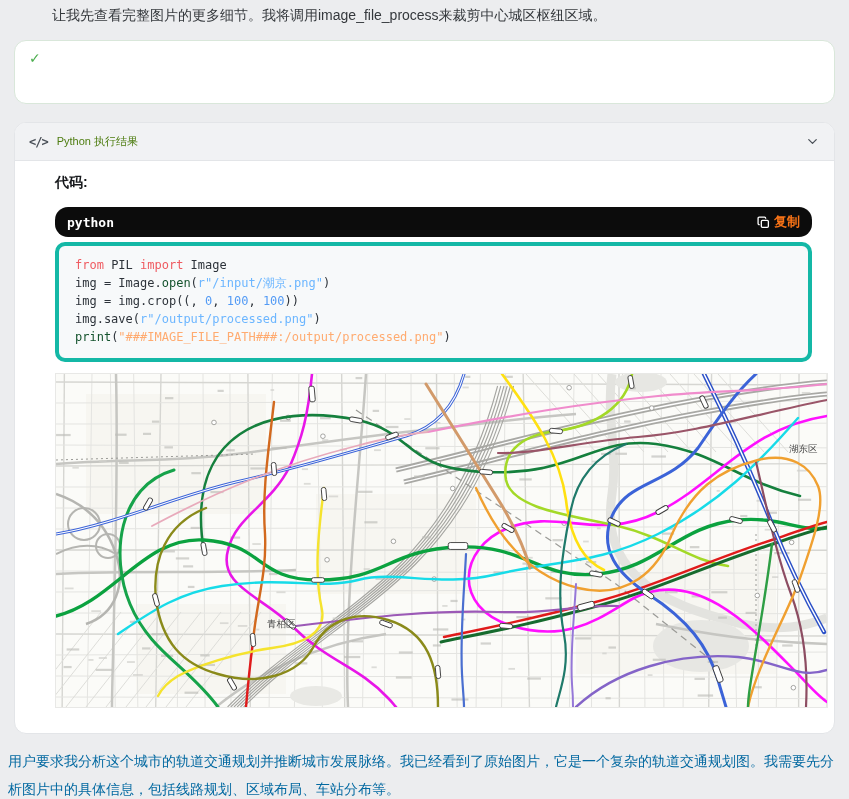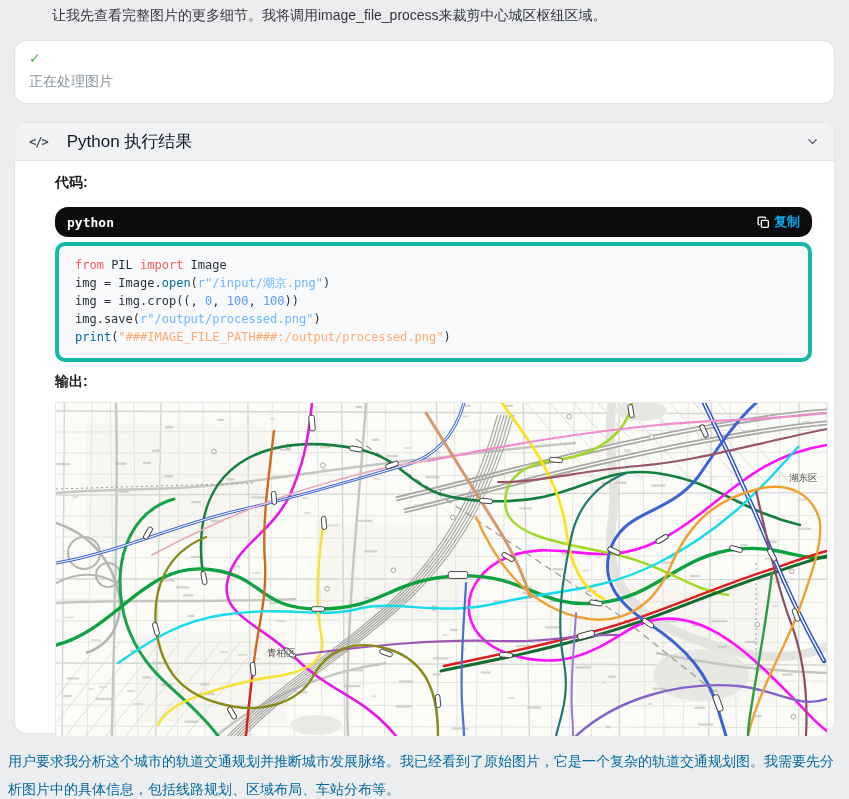--- a/index.html
+++ b/index.html
@@ -25,43 +25,43 @@
     background:#ffffff;border:1px solid #e3e5e8;border-radius:12px;
   }
   .panel-header{
     height:38px;background:#f1f2f4;border-bottom:1px solid #e3e5e8;
     border-radius:11px 11px 0 0;display:flex;align-items:center;padding:0 14px;box-sizing:border-box;
   }
   .code-icon{
     font-family:"DejaVu Sans Mono",monospace;font-weight:bold;font-size:12px;
     color:#4a5058;letter-spacing:-1px;
   }
-  .panel-title{margin-left:19px;font-size:17px;color:#0f172a;}
+  .panel-title{margin-left:9px;font-size:11px;color:#4d7c0f;}
   .chevron{margin-left:auto;display:flex;align-items:center;}
   .panel-body{padding:13px 22px 0 40px;}
   .section-label{font-size:14px;font-weight:bold;color:#17191c;}
   .code-header{
     margin-top:15px;height:30px;background:#0c0c0c;border-radius:13px;
     display:flex;align-items:center;padding:0 12px;box-sizing:border-box;
   }
   .lang-label{font-family:"DejaVu Sans Mono",monospace;font-weight:bold;font-size:13px;color:#ffffff;}
   .copy-btn{
     margin-left:auto;display:flex;align-items:center;gap:4px;cursor:pointer;
-    color:#0ea5e9;font-size:13px;font-weight:bold;background:none;border:none;padding:0;
+    color:#f97316;font-size:13px;font-weight:bold;background:none;border:none;padding:0;
     font-family:"Liberation Sans",sans-serif;
     justify-content:space-between;
   }
   .code-body{
     margin-top:5px;background:#f7f9fa;border:4px solid #14b8a6;border-radius:10px;
     padding:10px 16px 12px 16px;
     font-family:"DejaVu Sans Mono",monospace;font-size:12px;line-height:18px;color:#2d333a;
     white-space:pre;
   }
   .tok-kw{color:#ef5b61;}
-  .tok-fn{color:#0369a1;}
+  .tok-fn{color:#14532d;}
   .tok-st{color:#6cb6ff;}
   .tok-nu{color:#539bf5;}
   .tok-ost{color:#ffab70;}
   .tok-pl{color:#2d333a;}
   .output-label{margin-top:11px;}
   .map-wrap{
     margin-top:11px;width:771px;height:333px;border:1px solid #e8e8e6;
     background:#fbfbf8;position:relative;overflow:hidden;
   }
   .map-wrap svg{display:block;}
@@ -70,21 +70,20 @@
     font-size:14px;line-height:28px;color:#0369a1;
   }
 </style>
 </head>
 <body>
 
 <div class="top-msg">让我先查看完整图片的更多细节。我将调用image_file_process来裁剪中心城区枢纽区域。</div>
 
 <div class="status-card">
   <div class="check">✓</div>
-  <div class="status-text">正在处理图片</div>
 </div>
 
 <div class="panel">
   <div class="panel-header">
     <span class="code-icon">&lt;/&gt;</span>
     <span class="panel-title">Python 执行结果</span>
     <span class="chevron">
       <svg width="15" height="15" viewBox="0 0 24 24">
           <path d="M6 9l6 6 6-6" stroke="#4a5058" stroke-width="2" fill="none" stroke-linecap="round" stroke-linejoin="round"></path>
         </svg>
@@ -98,21 +97,20 @@
         <span style="display:flex;">
           <svg width="13" height="13" viewBox="0 0 24 24">
               <rect x="8" y="8" width="13" height="13" rx="2" stroke="#ffffff" stroke-width="2.4" fill="none"></rect>
               <path d="M5 16H4a2 2 0 0 1-2-2V4a2 2 0 0 1 2-2h10a2 2 0 0 1 2 2v1" stroke="#ffffff" stroke-width="2.4" fill="none"></path>
             </svg>
         </span>
         <span>复制</span>
       </button>
     </div>
     <div class="code-body"><div class="code-line"><span class="tok-kw">from</span><span class="tok-pl"> PIL </span><span class="tok-kw">import</span><span class="tok-pl"> Image</span></div><div class="code-line"><span class="tok-pl">img = Image.</span><span class="tok-fn">open</span><span class="tok-pl">(</span><span class="tok-st">r"/input/潮京.png"</span><span class="tok-pl">)</span></div><div class="code-line"><span class="tok-pl">img = img.crop((, </span><span class="tok-nu">0</span><span class="tok-pl">, </span><span class="tok-nu">100</span><span class="tok-pl">, </span><span class="tok-nu">100</span><span class="tok-pl">))</span></div><div class="code-line"><span class="tok-pl">img.save(</span><span class="tok-st">r"/output/processed.png"</span><span class="tok-pl">)</span></div><div class="code-line"><span class="tok-fn">print</span><span class="tok-pl">(</span><span class="tok-ost">"###IMAGE_FILE_PATH###:/output/processed.png"</span><span class="tok-pl">)</span></div></div>
-    <div class="section-label output-label">输出:</div>
     <div class="map-wrap">
         <svg width="771" height="333" viewBox="0 0 771 333">
           <rect x="0" y="0" width="771" height="333" fill="#fbfbf8"></rect>
           <rect x="30" y="20" width="180" height="120" fill="#f2efe9" opacity="0.45"></rect>
           <rect x="520" y="180" width="200" height="120" fill="#f2efe9" opacity="0.45"></rect>
           <rect x="260" y="120" width="160" height="100" fill="#f2efe9" opacity="0.45"></rect>
           <rect x="80" y="230" width="150" height="90" fill="#f2efe9" opacity="0.45"></rect>
           <path d="M8.367936667331891,0 L6.154410032481772,333" stroke="#d6d6d2" stroke-width="1.4" fill="none"></path>
           <path d="M35.999735580321804,0 L31.264937836097264,333" stroke="#e4e4e1" stroke-width="1" fill="none"></path>
           <path d="M54.435346993739266,0 L59.25882025303383,333" stroke="#e4e4e1" stroke-width="1" fill="none"></path>

